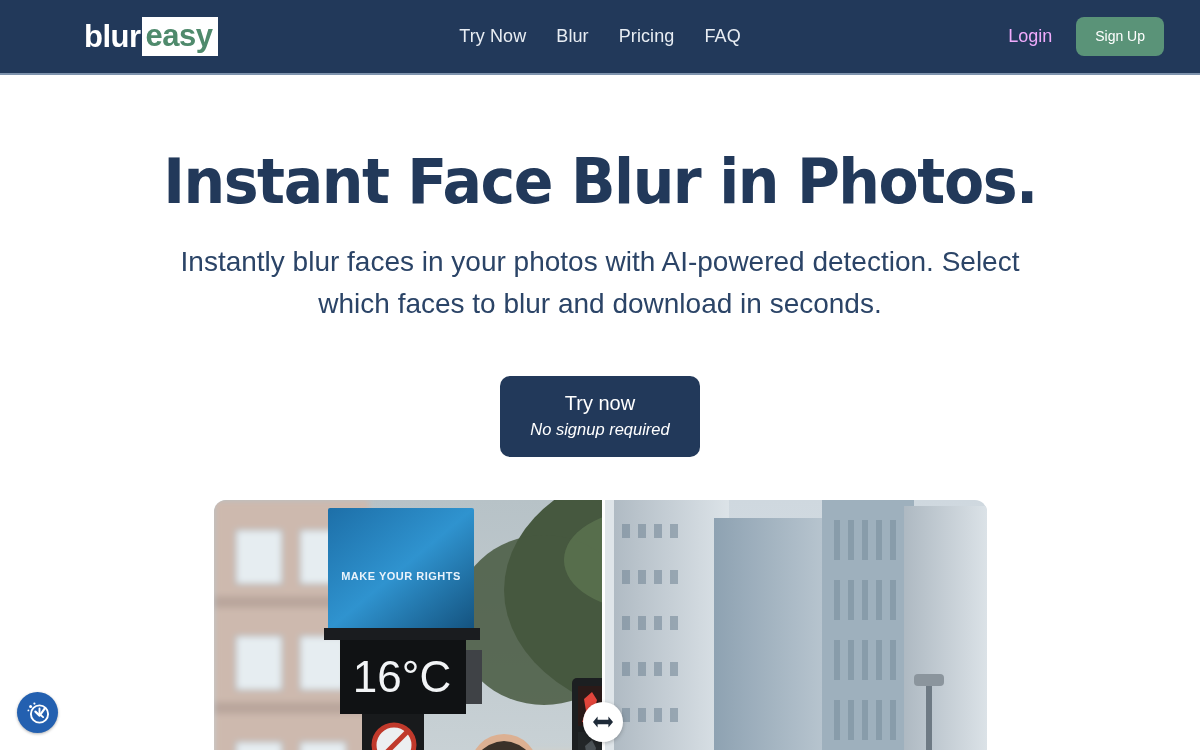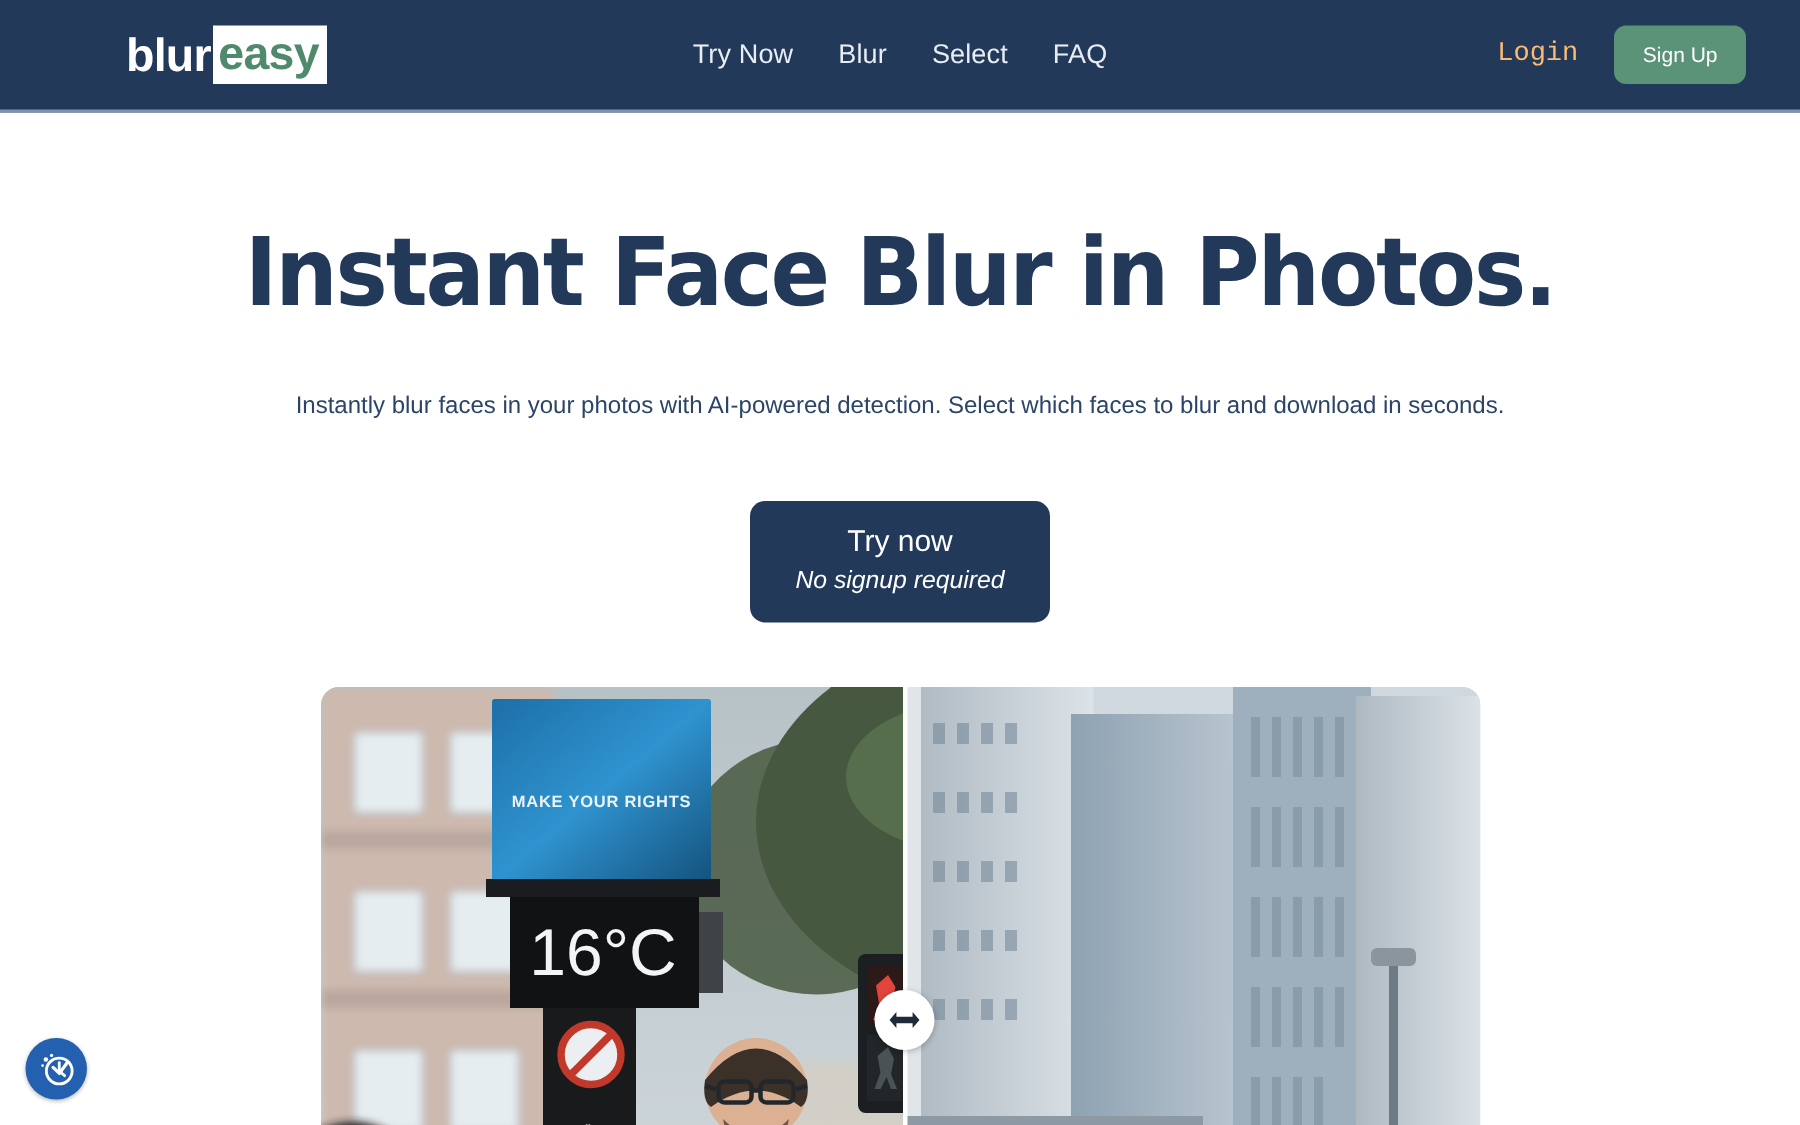--- a/index.html
+++ b/index.html
@@ -70,26 +70,25 @@
     white-space: nowrap;
   }
 
   .header-actions {
     margin-left: auto;
     display: flex;
     align-items: center;
     gap: 24px;
   }
   .login-link {
-    color: #fdba74;
+    color: #f0abfc;
     font-size: 18px;
     text-decoration: none;
     cursor: pointer;
     white-space: nowrap;
-    font-family: Liberation Mono, monospace;
   }
   .signup-btn {
     background: #5a9378;
     color: #ffffff;
     font-family: "Liberation Sans", sans-serif;
     font-size: 14px;
     font-weight: 500;
     border: none;
     border-radius: 8px;
     padding: 12px 19px;
@@ -108,23 +107,23 @@
     font-family: "DejaVu Sans", sans-serif;
     font-size: 63px;
     font-weight: 700;
     letter-spacing: -1.6px;
     color: #22395a;
     line-height: 1.05;
     transform: scaleX(0.93);
   }
 
   .hero-sub {
-    margin: 44px auto 0;
+    margin: 26px auto 0;
     max-width: 905px;
-    font-size: 16px;
+    font-size: 28px;
     font-weight: 400;
     line-height: 1.49;
     color: #2b4467;
     letter-spacing: 0px;
   }
 
   .cta-wrap {
     margin-top: 51px;
     display: flex;
     justify-content: center;
@@ -230,21 +229,21 @@
 <header class="site-header">
 
   <div class="brand">
     <span class="brand-blur">blur</span>
       <span class="brand-easy">easy</span>
   </div>
 
   <nav class="main-nav">
     <a class="nav-link" href="#">Try Now</a>
     <a class="nav-link" href="#">Blur</a>
-    <a class="nav-link" href="#">Select</a>
+    <a class="nav-link" href="#">Pricing</a>
     <a class="nav-link" href="#">FAQ</a>
   </nav>
 
   <div class="header-actions">
     <a class="login-link" href="#">Login</a>
     <button class="signup-btn">Sign Up</button>
   </div>
 
 </header>
 

